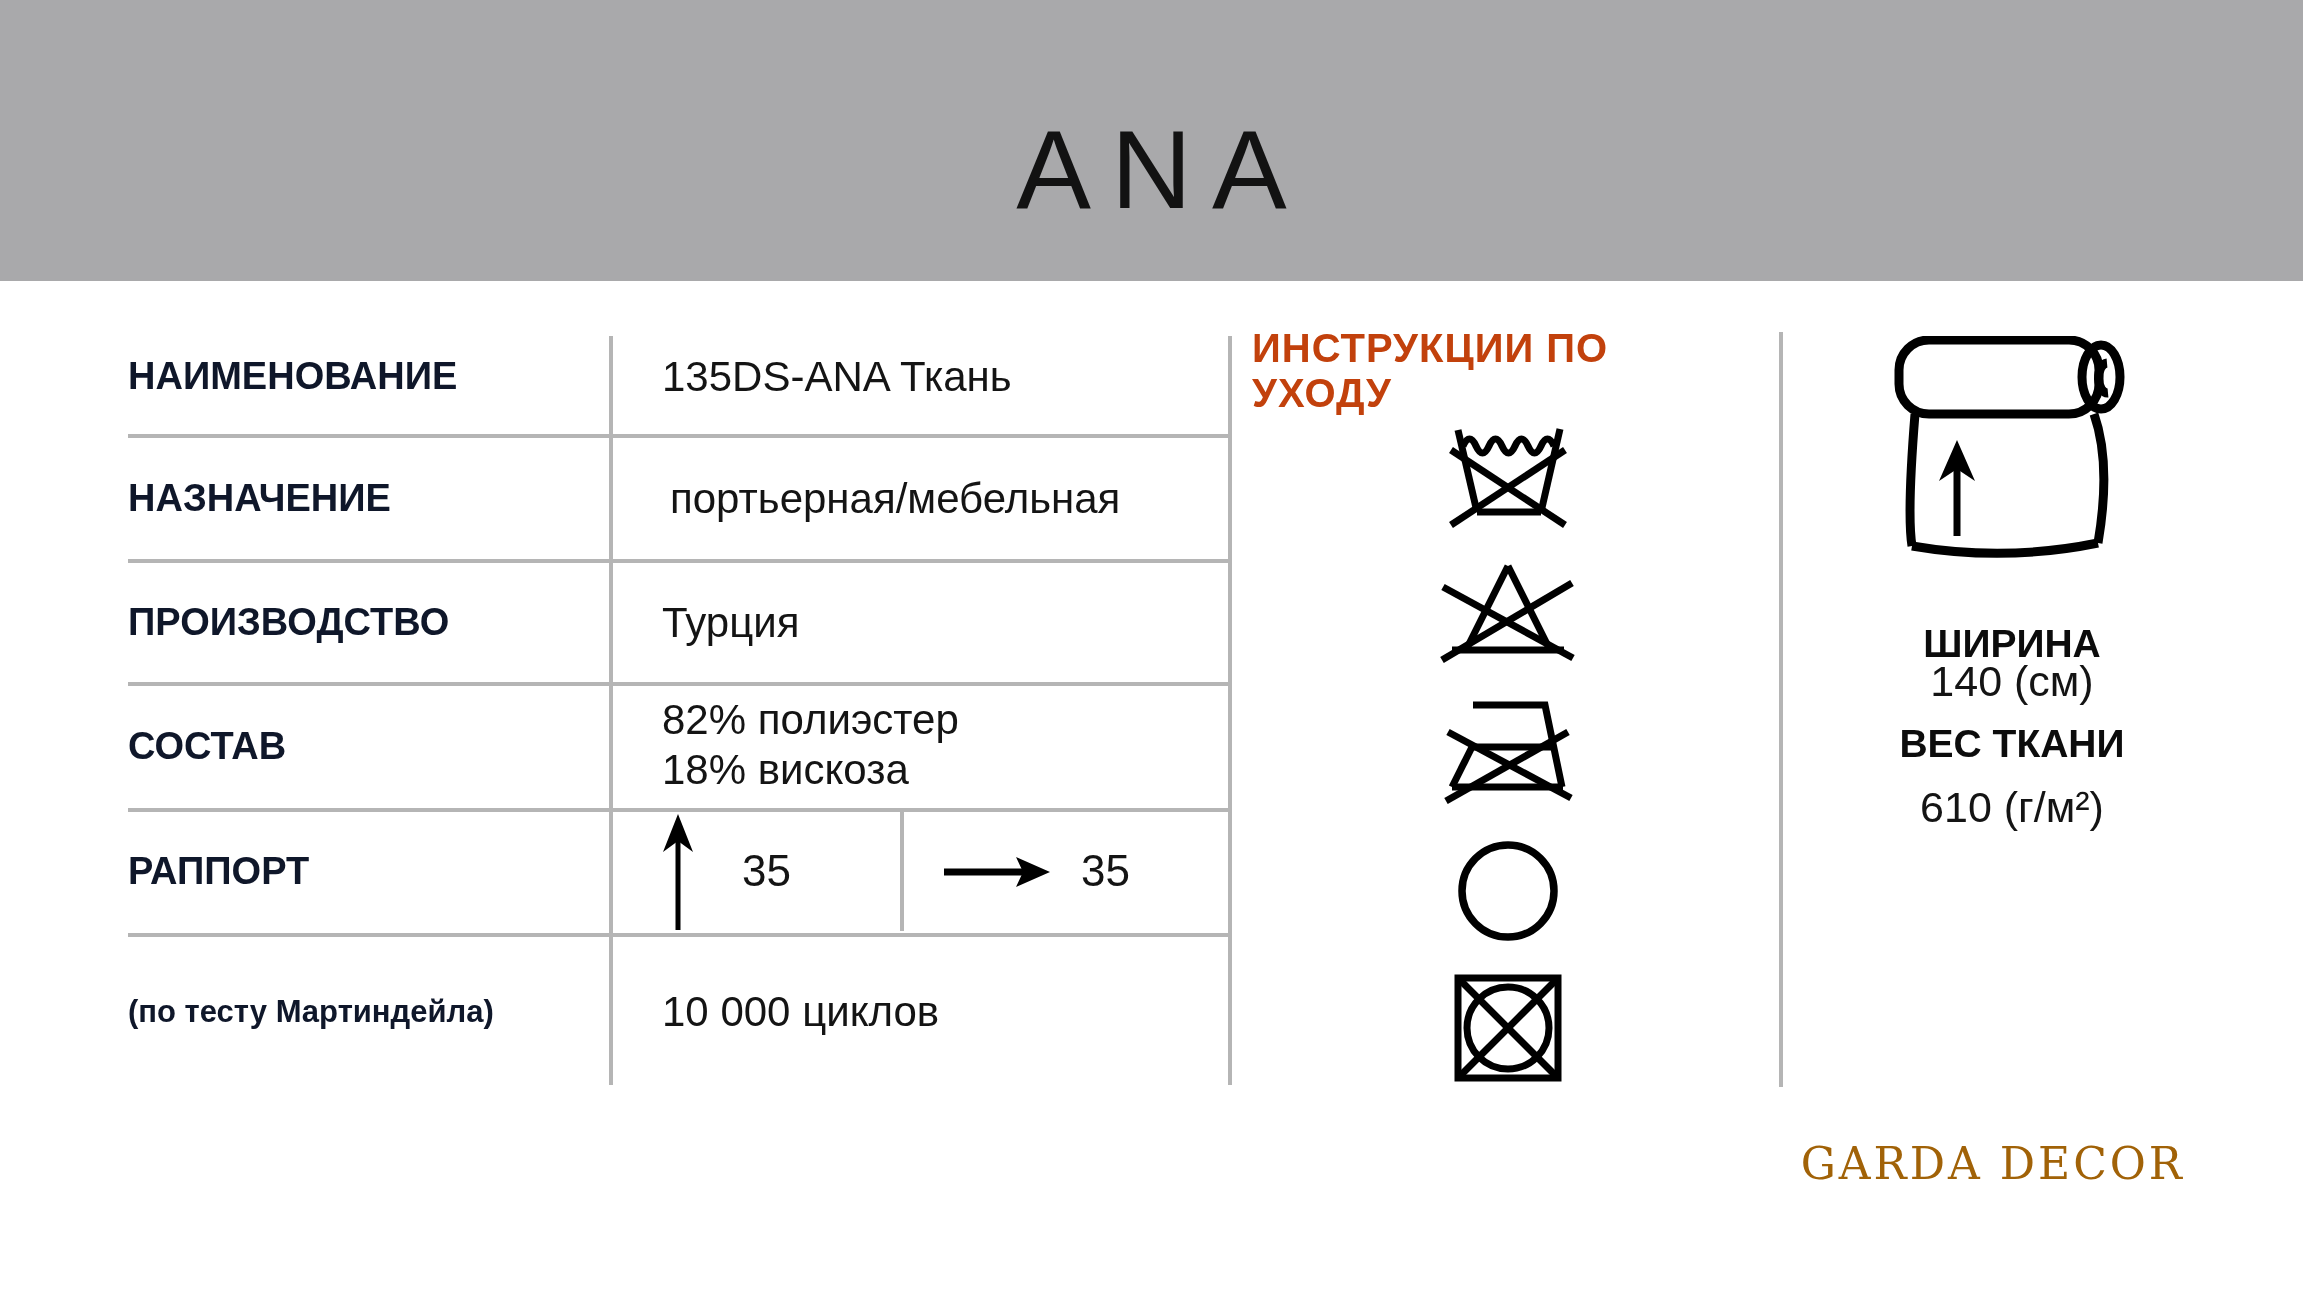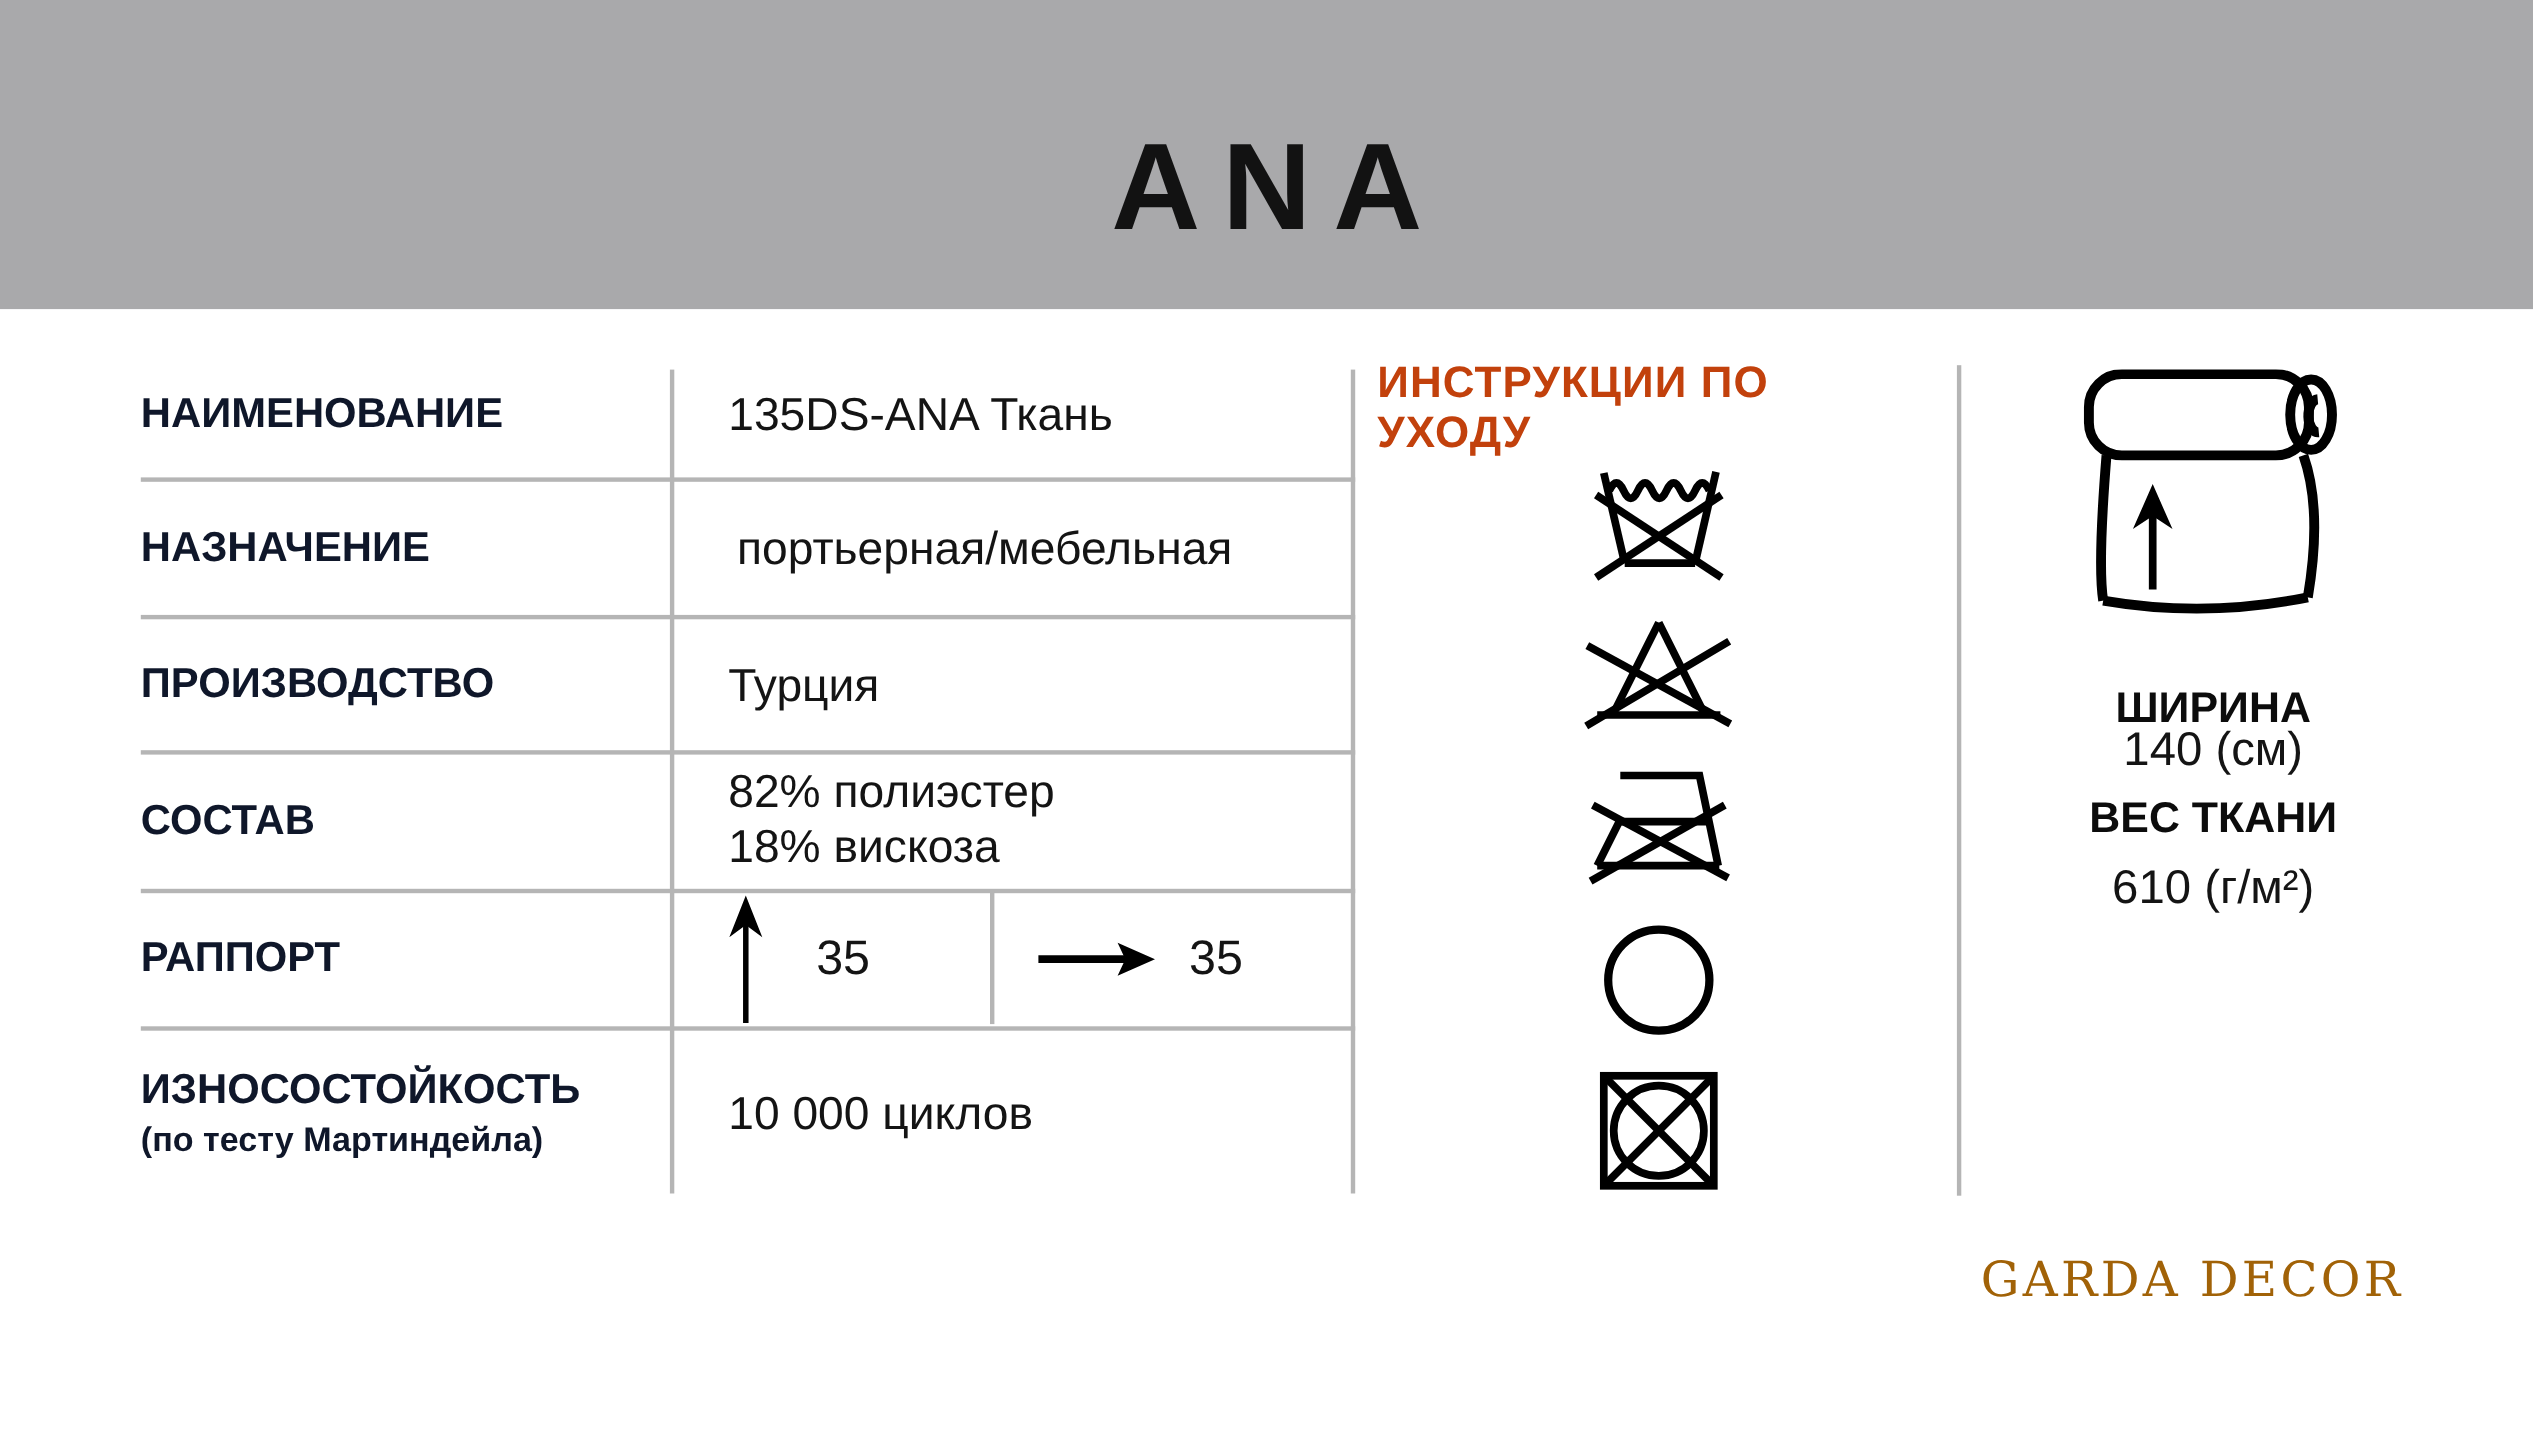--- a/index.html
+++ b/index.html
@@ -8,21 +8,21 @@
     font-family:"Liberation Sans", sans-serif;color:#111;
     overflow:hidden;
   }
   .abs{position:absolute;}
 
   
   .band{left:0;top:0;width:2303px;height:281px;background:#a9a9ab;}
   .title{
     left:0;top:104px;width:2303px;height:130px;
     display:flex;align-items:center;justify-content:center;
-    font-size:112px;font-weight:700;letter-spacing:20px;padding-left:20px;
+    font-size:112px;font-weight:400;letter-spacing:20px;padding-left:20px;
     box-sizing:border-box;color:#121212;
   }
 
   
   .hline{height:4px;background:#b5b5b5;}
   .vline{width:4px;background:#b5b5b5;}
 
   
   .row-label{
     left:128px;width:470px;display:flex;align-items:center;
@@ -108,21 +108,20 @@
 <span class="abs" style="left:942px;top:852px;">
   <svg width="110" height="40" viewBox="0 0 110 40">
     <line x1="2" y1="20" x2="88" y2="20" stroke="#000" stroke-width="7"></line>
     <polygon points="108,20 74,5 81,20 74,35" fill="#000"></polygon>
   </svg>
 </span>
 <div class="abs num" style="left:1081px;top:845px;height:52px;">35</div>
 
 <div class="abs row-label" style="top:937px;height:150px;">
   <div>
-    <div class="label-main">ИЗНОСОСТОЙКОСТЬ</div>
     <div class="label-note">(по тесту Мартиндейла)</div>
   </div>
 </div>
 <div class="abs row-value" style="top:937px;height:150px;">10 000 циклов</div>
 
 <div class="abs care-title">ИНСТРУКЦИИ ПО УХОДУ</div>
 
 <span class="abs" style="left:1433px;top:420px;">
   <svg width="150" height="115" viewBox="0 0 150 115" fill="none" stroke="#000" stroke-width="7">
     <path d="M25,10 L44,92"></path>

